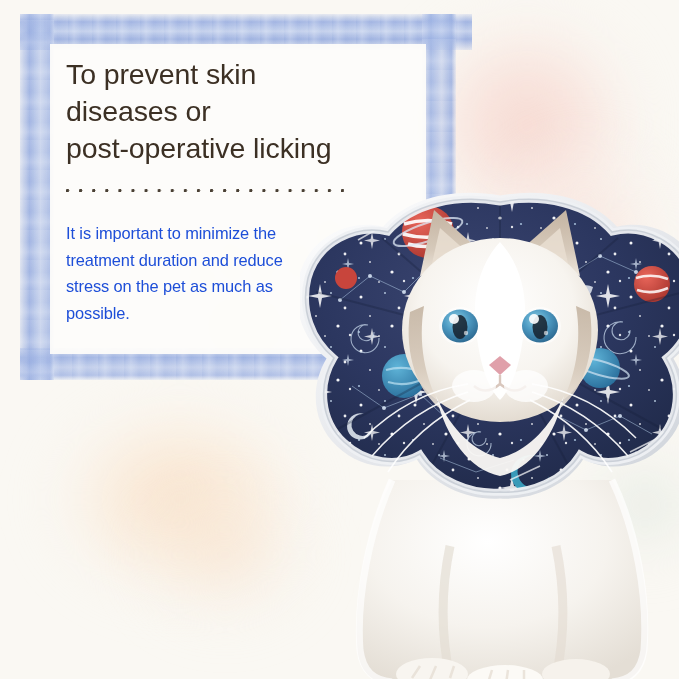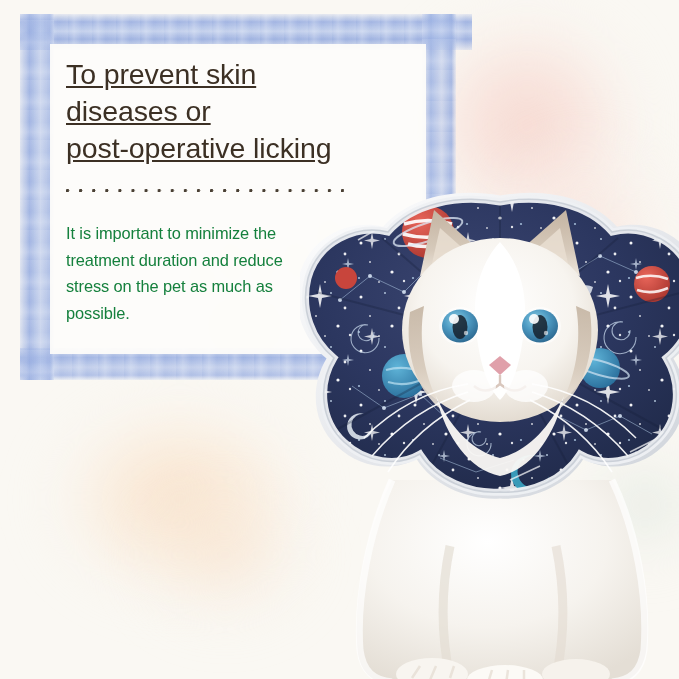--- a/index.html
+++ b/index.html
@@ -173,38 +173,37 @@
     width: 360px;
   }
   .headline {
     margin: 0;
     font-size: 28.5px;
     line-height: 1.30;
     font-weight: 400;
     color: #3c3024;
     letter-spacing: -0.1px;
     white-space: pre-line;
-    text-decoration: underline;
   }
   .divider {
     margin-top: 22px;
     width: 278px;
     height: 4px;
     background-image: radial-gradient(circle at 1.6px 1.6px, #4a4034 1.5px, rgba(0,0,0,0) 1.8px);
     background-size: 13.1px 4px;
     background-repeat: repeat-x;
   }
   .body-copy {
     margin: 0;
     margin-top: 27px;
     width: 262px;
     font-size: 16.4px;
     line-height: 1.62;
     font-weight: 400;
-    color: #15803d;
+    color: #1d4ed8;
     letter-spacing: -0.1px;
   }
 
   
   .photo {
     position: absolute;
     left: 300px; top: 180px;
     width: 400px; height: 510px;
   }
   .photo svg { display: block; width: 100%; height: 100%; }

